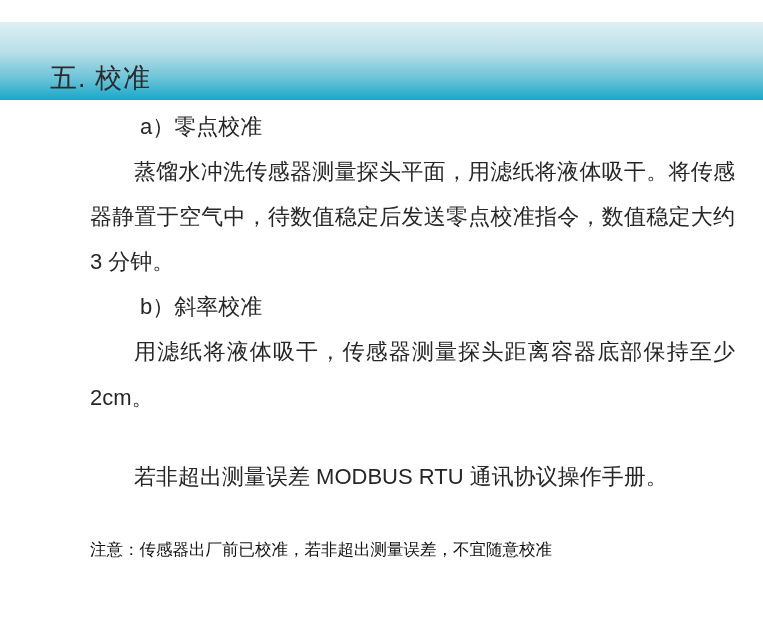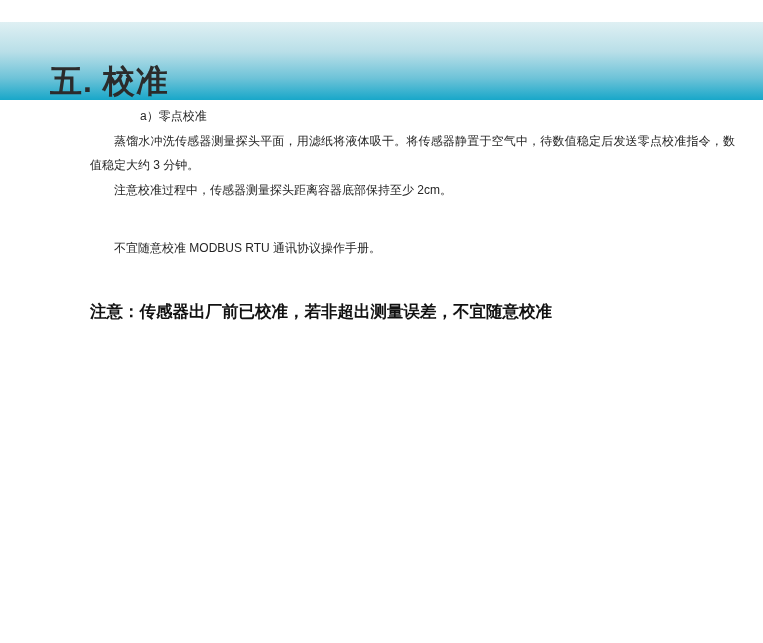--- a/index.html
+++ b/index.html
@@ -25,80 +25,81 @@
     left: 0;
     top: 22px;
     width: 763px;
     height: 78px;
     background: linear-gradient(to bottom, #dff0f3 0%, #b9dfe8 38%, #6ec3d8 72%, #18a7c9 100%);
   }
   .header-title {
     position: absolute;
     left: 50px;
     top: 40px;
-    font-size: 32px;
-    font-weight: bold;
+    font-size: 27px;
+    font-weight: normal;
     color: #2b2b2b;
     letter-spacing: 1px;
     line-height: 1.2;
   }
   .content {
     position: absolute;
     left: 0;
     top: 104px;
     width: 763px;
   }
   .para {
-    font-size: 12px;
+    font-size: 22px;
     line-height: 2.05;
     color: #262626;
     margin: 0;
     padding: 0 68px 0 140px;
     text-align: justify;
     text-justify: inter-ideograph;
   }
   .para.indent {
     padding-left: 140px;
   }
   .para.body {
     padding-left: 90px;
     padding-right: 28px;
     text-indent: 2em;
   }
   .spacer-lg { height: 34px; }
   .note {
     font-size: 16.5px;
     line-height: 2.0;
-    font-weight: bold;
+    font-weight: normal;
     color: #111111;
     padding: 0 60px 0 90px;
     margin: 0;
   }
 </style>
 </head>
 <body>
 
 <div class="page">
 
   <div class="header-band">
     <div class="header-title">五. 校准</div>
   </div>
 
   <div class="content">
 
     <p class="para indent">a）零点校准</p>
 
     <p class="para body">蒸馏水冲洗传感器测量探头平面，用滤纸将液体吸干。将传感器静置于空气中，待数值稳定后发送零点校准指令，数值稳定大约 3 分钟。</p>
 
+    <p class="para indent">b）斜率校准</p>
 
 
-    <p class="para body">注意校准过程中，传感器测量探头距离容器底部保持至少 2cm。</p>
+    <p class="para body">用滤纸将液体吸干，传感器测量探头距离容器底部保持至少 2cm。</p>
 
     <div class="spacer-lg"></div>
 
-    <p class="para body">不宜随意校准 MODBUS RTU 通讯协议操作手册。</p>
+    <p class="para body">若非超出测量误差 MODBUS RTU 通讯协议操作手册。</p>
 
     <div class="spacer-lg"></div>
 
     <p class="note">注意：传感器出厂前已校准，若非超出测量误差，不宜随意校准</p>
 
   </div>
 </div>
 
 </body></html>

